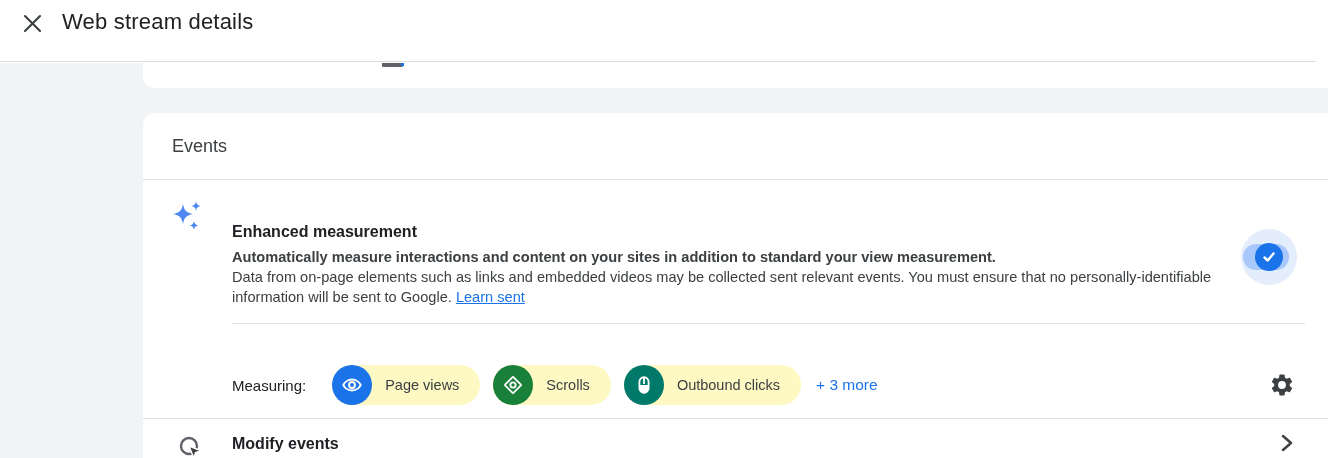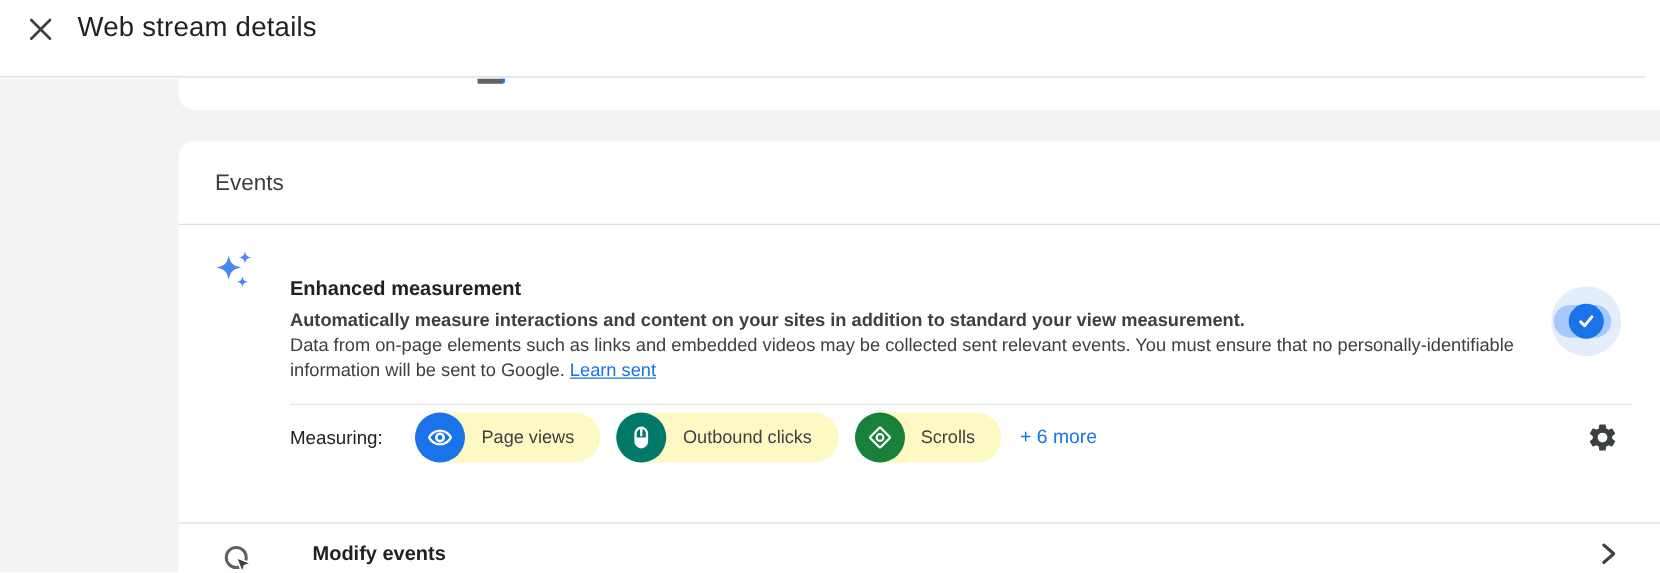--- a/index.html
+++ b/index.html
@@ -44,38 +44,38 @@
   .toggle-halo { position:absolute; left:0; top:0; width:56px; height:56px; border-radius:50%;
     background:#e4edfb; }
   .toggle-track { position:absolute; left:2px; top:15px; width:46px; height:26px;
     border-radius:13px; background:#a8c7fa; }
   .toggle-thumb { position:absolute; left:14px; top:14px; width:28px; height:28px;
     border-radius:50%; background:#1a73e8; display:flex; align-items:center; justify-content:center; }
 
   .div-inset { position:absolute; left:89px; right:47px; top:210px; height:1px; background:#e4e5e7; }
 
   
-  .measuring-row { position:absolute; left:89px; top:217px; right:40px; height:40px;
+  .measuring-row { position:absolute; left:89px; top:252px; right:40px; height:40px;
     display:flex; align-items:center; }
   .measuring-label { font-size:15px; color:#202124; margin-right:26px; }
   .chips { display:flex; align-items:center; gap:13px; }
   .chip { display:flex; align-items:center; background:#fef9c3; border-radius:20px;
     height:40px; padding-right:21px; }
   .chip-icon { width:40px; height:40px; border-radius:50%; display:flex; align-items:center;
     justify-content:center; margin-right:13px; flex:0 0 auto; }
   .chip-label { font-size:14.5px; color:#3c4043; font-weight:500; white-space:nowrap; }
   .more-link { font-size:15.5px; color:#1a73e8; margin-left:15px; cursor:pointer; white-space:nowrap; }
   .gear-btn { position:absolute; right:17px; top:7px; width:26px; height:26px; cursor:pointer;
     background:transparent; border:none; padding:0; }
 
   .div-full-2 { position:absolute; left:0; right:0; top:305px; height:1px; background:#e0e0e0; }
 
   
   .modify-icon { position:absolute; left:34px; top:315px; width:28px; height:40px; }
-  .modify-title { position:absolute; left:89px; top:322px; font-size:16px; font-weight:700; color:#202124;margin-left:18px; }
+  .modify-title { position:absolute; left:89px; top:322px; font-size:16px; font-weight:700; color:#202124; }
   .chevron-btn { position:absolute; left:1134px; top:320px; width:20px; height:22px; cursor:pointer;
     background:transparent; border:none; padding:0; }
 </style>
 </head>
 <body>
 
 <div class="app">
 
   <div class="workspace-bg"></div>
 
@@ -119,42 +119,42 @@
           <span class="chip-icon" style="background: rgb(26, 115, 232);">
             <svg width="22" height="22" viewBox="0 0 24 24">
               <path d="M12 6 C7 6 3.6 9.6 2.5 12 C3.6 14.4 7 18 12 18 C17 18 20.4 14.4 21.5 12 C20.4 9.6 17 6 12 6 Z" fill="none" stroke="#ffffff" stroke-width="2"></path>
               <circle cx="12" cy="12" r="3.2" fill="none" stroke="#ffffff" stroke-width="2.2"></circle>
             </svg>
           </span>
           <span class="chip-label">Page views</span>
         </div>
 
         <div class="chip">
+          <span class="chip-icon" style="background: rgb(24, 128, 56);">
+            <svg width="22" height="22" viewBox="0 0 24 24">
+              <rect x="5.6" y="5.6" width="12.8" height="12.8" rx="1" fill="none" stroke="#ffffff" stroke-width="2" transform="rotate(45 12 12)"></rect>
+              <circle cx="12" cy="12" r="2.9" fill="none" stroke="#ffffff" stroke-width="2"></circle>
+            </svg>
+          </span>
+          <span class="chip-label">Scrolls</span>
+        </div>
+
+        <div class="chip">
           <span class="chip-icon" style="background: rgb(0, 121, 107);">
             <svg width="22" height="22" viewBox="0 0 24 24">
               <rect x="7" y="3.5" width="10" height="17" rx="5" fill="none" stroke="#ffffff" stroke-width="2"></rect>
               <path d="M7 12 L17 12 L17 15.5 C17 18.2 14.8 20.5 12 20.5 C9.2 20.5 7 18.2 7 15.5 Z" fill="#ffffff"></path>
               <line x1="12" y1="4" x2="12" y2="11" stroke="#ffffff" stroke-width="2"></line>
             </svg>
           </span>
           <span class="chip-label">Outbound clicks</span>
         </div>
 
-        <div class="chip">
-          <span class="chip-icon" style="background: rgb(24, 128, 56);">
-            <svg width="22" height="22" viewBox="0 0 24 24">
-              <rect x="5.6" y="5.6" width="12.8" height="12.8" rx="1" fill="none" stroke="#ffffff" stroke-width="2" transform="rotate(45 12 12)"></rect>
-              <circle cx="12" cy="12" r="2.9" fill="none" stroke="#ffffff" stroke-width="2"></circle>
-            </svg>
-          </span>
-          <span class="chip-label">Scrolls</span>
-        </div>
-
       </div>
-      <a class="more-link">+ 6 more</a>
+      <a class="more-link">+ 3 more</a>
       <button class="gear-btn" aria-label="settings">
         <svg width="26" height="26" viewBox="0 0 24 24">
           <path fill="#3c4043" d="M19.14 12.94c.04-.3.06-.61.06-.94 0-.32-.02-.64-.07-.94l2.03-1.58a.49.49 0 0 0 .12-.61l-1.92-3.32a.49.49 0 0 0-.59-.22l-2.39.96a7.03 7.03 0 0 0-1.62-.94l-.36-2.54a.48.48 0 0 0-.48-.41h-3.84a.48.48 0 0 0-.47.41l-.36 2.54c-.59.24-1.13.57-1.62.94l-2.39-.96a.49.49 0 0 0-.59.22L2.73 8.87c-.12.21-.08.47.12.61l2.03 1.58c-.05.3-.09.63-.09.94s.02.64.07.94l-2.03 1.58a.49.49 0 0 0-.12.61l1.92 3.32c.12.22.37.29.59.22l2.39-.96c.5.38 1.03.7 1.62.94l.36 2.54c.05.24.24.41.48.41h3.84c.24 0 .44-.17.47-.41l.36-2.54c.59-.24 1.13-.56 1.62-.94l2.39.96c.22.08.47 0 .59-.22l1.92-3.32a.49.49 0 0 0-.12-.61l-2.01-1.58zM12 15.6A3.61 3.61 0 0 1 8.4 12 3.61 3.61 0 0 1 12 8.4a3.61 3.61 0 0 1 3.6 3.6 3.61 3.61 0 0 1-3.6 3.6z"></path>
         </svg>
       </button>
     </div>
 
     <div class="div-full-2"></div>
 
     <svg class="modify-icon" viewBox="0 0 28 28">

